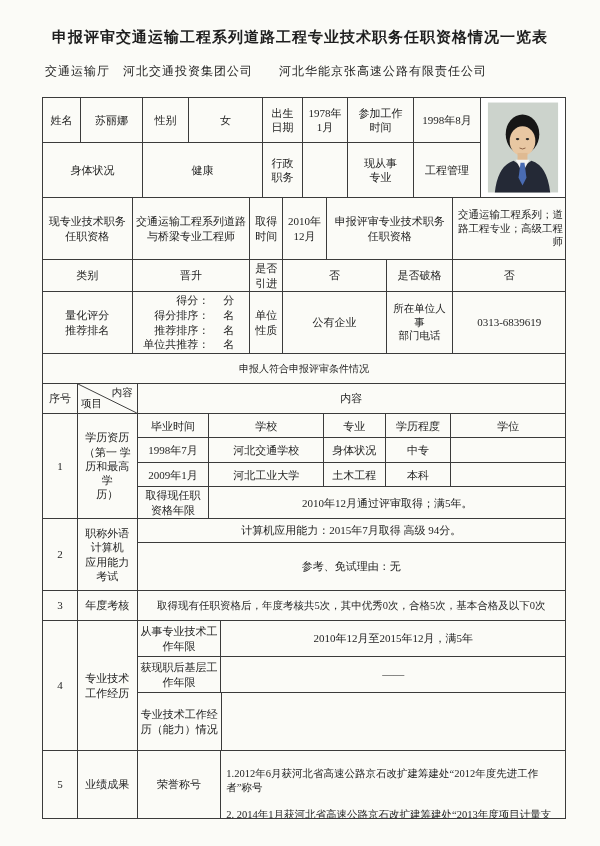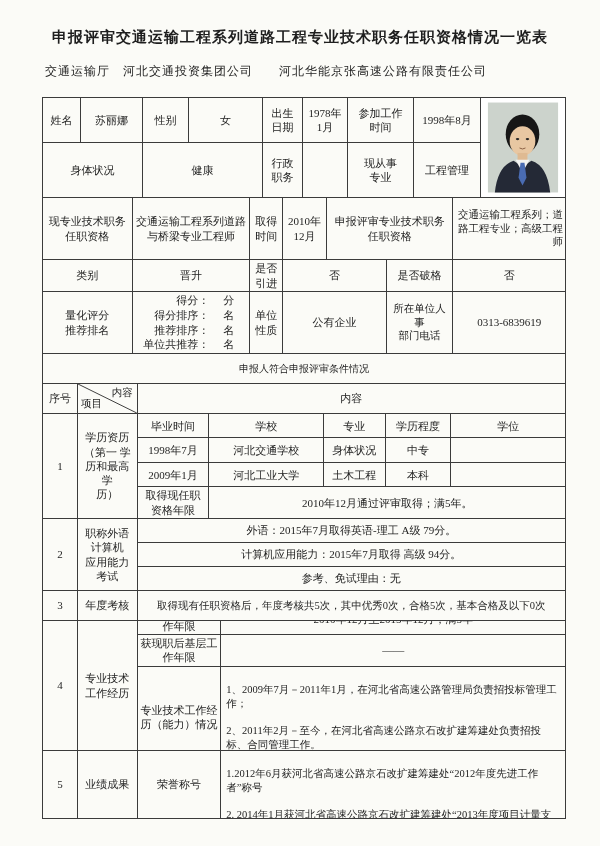--- a/index.html
+++ b/index.html
@@ -175,21 +175,20 @@
           <div class="c nb nr" style="width:357px">2010年12月通过评审取得；满5年。</div>
         </div>
       </div>
     </div>
 
     <div class="row" style="height:72px">
       <div class="c" style="width:35px">2</div>
       <div class="c" style="width:60px">职称外语计算机
 应用能力考试</div>
       <div class="c nr wrap" style="width:429px">
-        <div class="row" style="height:24px"><div class="c nr" style="width:429px">外语：2015年7月取得英语-理工 A级 79分。</div></div>
         <div class="row" style="height:24px"><div class="c nr" style="width:429px">计算机应用能力：2015年7月取得 高级 94分。</div></div>
         <div class="row" style="flex:1"><div class="c nr nb" style="width:429px">参考、免试理由：无</div></div>
       </div>
     </div>
 
     <div class="row" style="height:30px">
       <div class="c" style="width:35px">3</div>
       <div class="c" style="width:60px">年度考核</div>
       <div class="c nr sm" style="width:429px">取得现有任职资格后，年度考核共5次，其中优秀0次，合格5次，基本合格及以下0次</div>
     </div>
@@ -205,24 +204,20 @@
           <div class="c nr" style="width:345px">2010年12月至2015年12月，满5年</div>
         </div>
         <div class="row" style="height:36px">
           <div class="c" style="width:84px">获现职后基层工
 作年限</div>
           <div class="c nr" style="width:345px">——</div>
         </div>
         <div class="row" style="flex:1">
           <div class="c nb" style="width:84px">专业技术工作经
 历（能力）情况</div>
-          <div class="c nb nr blockcell" style="width:345px">
-            <div>1、2009年7月－2011年1月，在河北省高速公路管理局负责招投标管理工作；</div>
-            <div>2、2011年2月－至今，在河北省高速公路京石改扩建筹建处负责招投标、合同管理工作。</div>
-          </div>
         </div>
       </div>
     </div>
 
     <div class="row" style="height:67px">
       <div class="c nb" style="width:35px">5</div>
       <div class="c nb" style="width:60px">业绩成果</div>
       <div class="c nb" style="width:84px">荣誉称号</div>
       <div class="c nb nr blockcell" style="width:345px">
         <div>1.2012年6月获河北省高速公路京石改扩建筹建处“2012年度先进工作者”称号</div>

